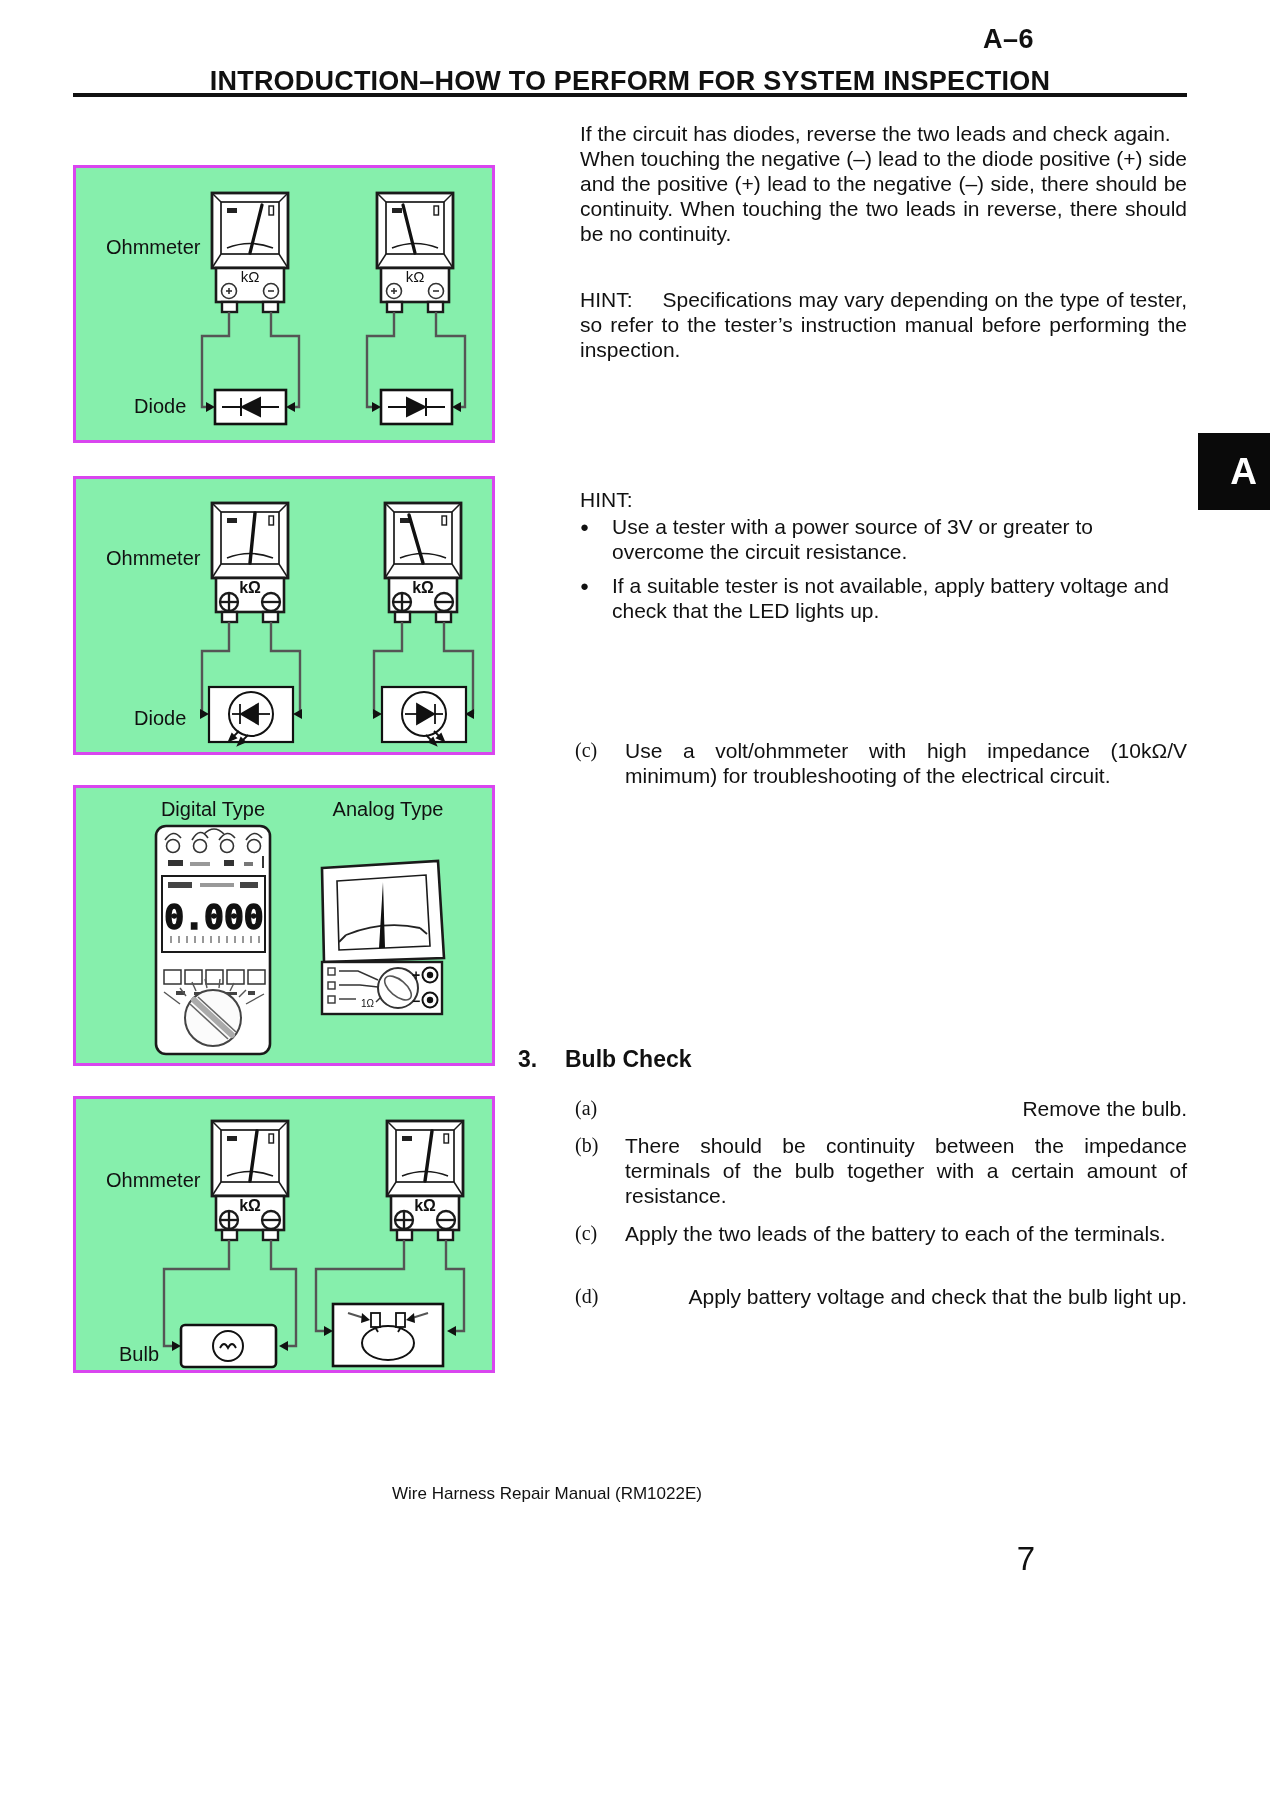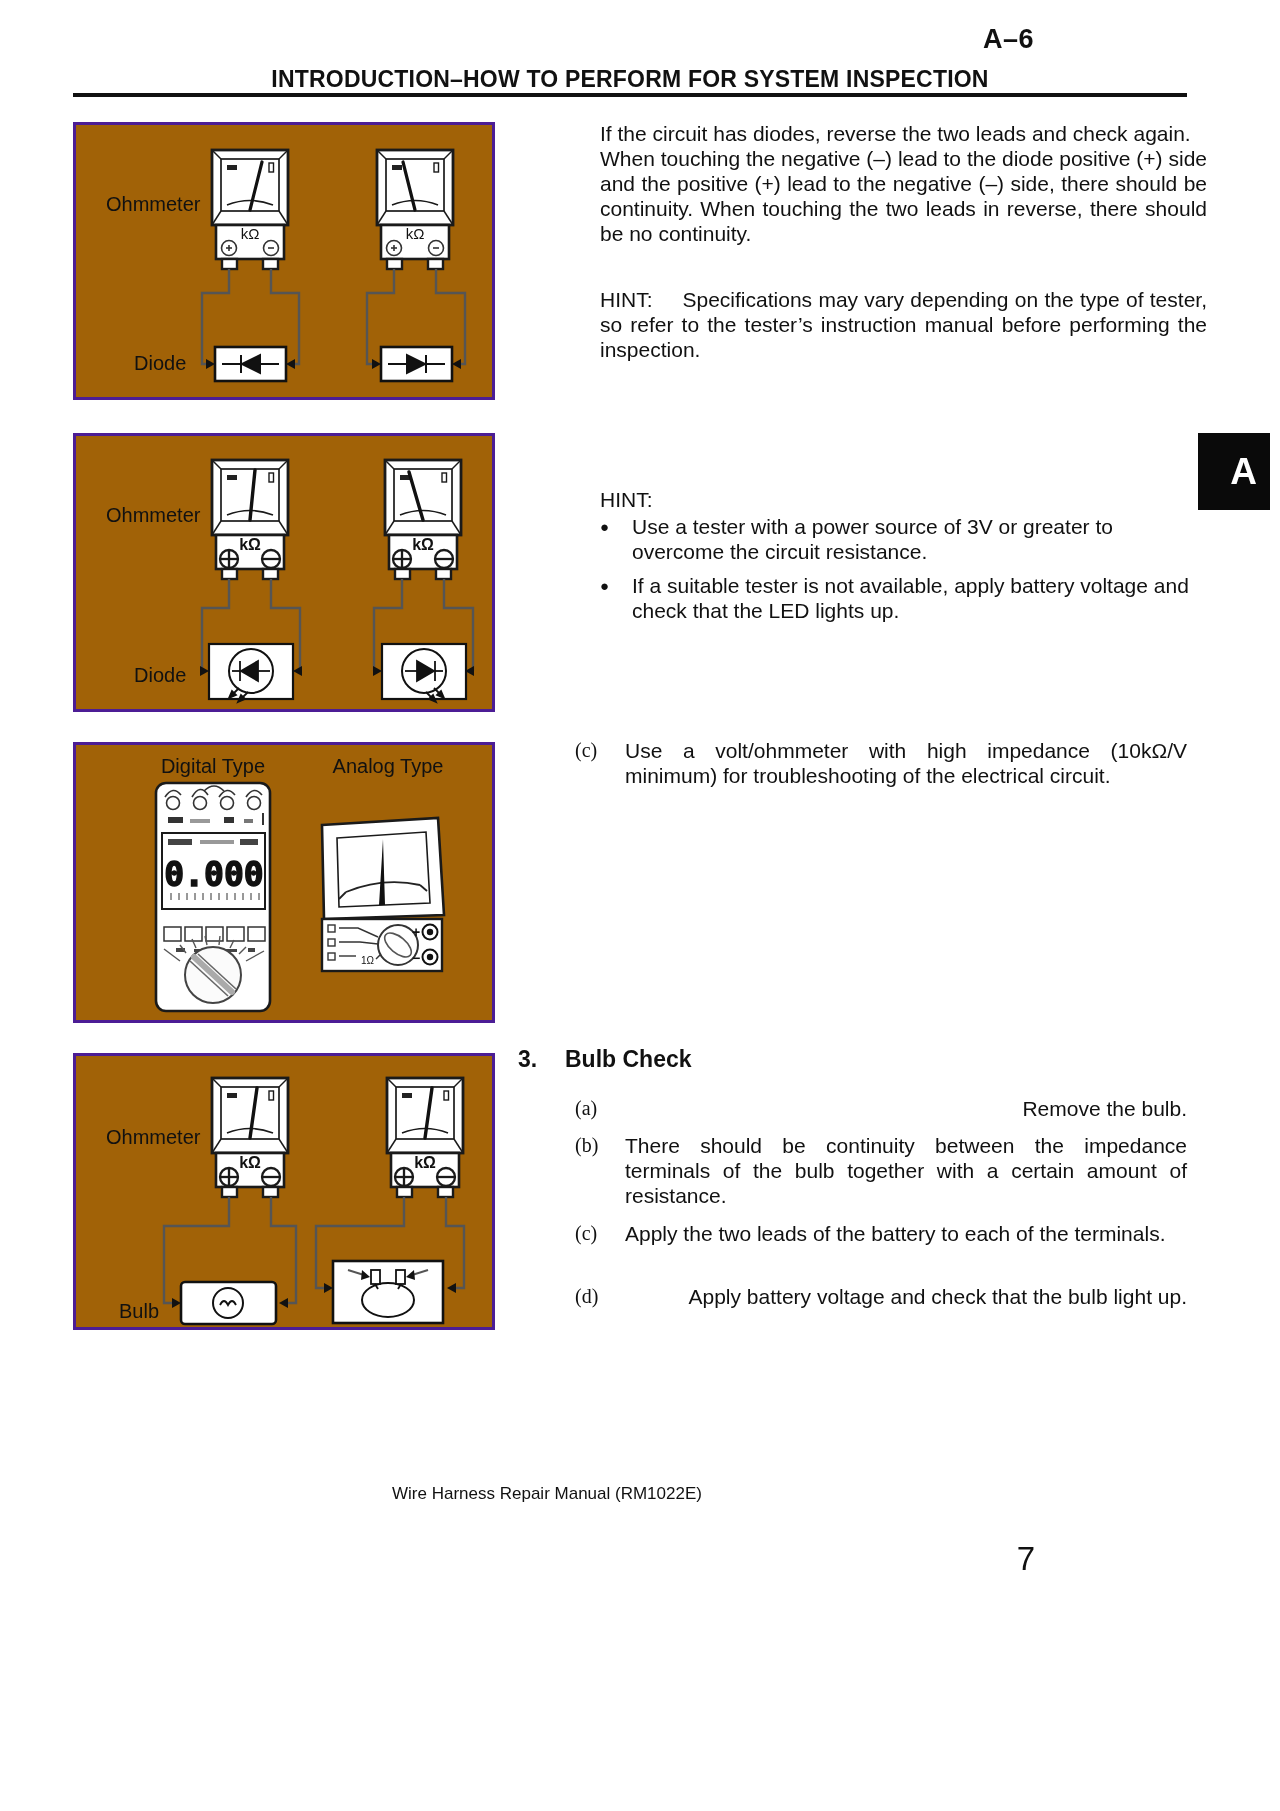--- a/index.html
+++ b/index.html
@@ -2,34 +2,34 @@
 <html><head>
 <meta charset="utf-8">
 <style>
   html,body{margin:0;padding:0;background:#e8e8e8;}
   .page{position:relative;width:1280px;height:1811px;background:#ffffff;
         font-family:"Liberation Sans",sans-serif;color:#111;overflow:hidden;}
   
   .page-ref{position:absolute;top:24px;left:983px;width:200px;text-align:left;
             font-size:27px;font-weight:bold;letter-spacing:.5px;}
   .doc-title{position:absolute;top:66px;left:73px;width:1114px;text-align:center;
-             font-size:23px;font-weight:bold;letter-spacing:.2px;}
+             font-size:27px;font-weight:bold;letter-spacing:.2px;}
   .head-rule{position:absolute;top:93px;left:73px;width:1114px;height:4px;background:#111;}
   
-  .figbox{position:absolute;left:73px;border:3px solid #4c1d95;background:#a16207;}
+  .figbox{position:absolute;left:73px;border:3px solid #d946ef;background:#86efac;margin-top:43px;}
   #fig1{top:122px;width:416px;height:272px;}
   #fig2{top:433px;width:416px;height:273px;}
   #fig3{top:742px;width:416px;height:275px;}
   #fig4{top:1053px;width:416px;height:271px;}
   .figbox svg{display:block;}
   svg text{font-family:"Liberation Sans",sans-serif;fill:#111;}
   .figlabel{font-size:20px;}
   .lcd-digits{font-family:"DejaVu Sans Mono",monospace;font-weight:bold;}
   
-  .tcol{position:absolute;left:600px;width:607px;font-size:21px;line-height:25px;}
+  .tcol{position:absolute;left:580px;width:607px;font-size:21px;line-height:25px;}
   .just{text-align:justify;}
   .tcol p{margin:0;}
   .hintgap{display:inline-block;width:30px;}
   .bullet-row{display:flex;margin-bottom:9px;}
   .bullet-glyph{width:32px;flex:0 0 32px;font-size:15px;line-height:25px;}
   .bullet-text{flex:1;}
   .item-row{position:absolute;left:575px;width:612px;display:flex;
             font-size:21px;line-height:25px;}
   .item-label{flex:0 0 50px;font-family:"Liberation Serif",serif;font-size:20px;}
   .item-body{flex:1;text-align:justify;}

